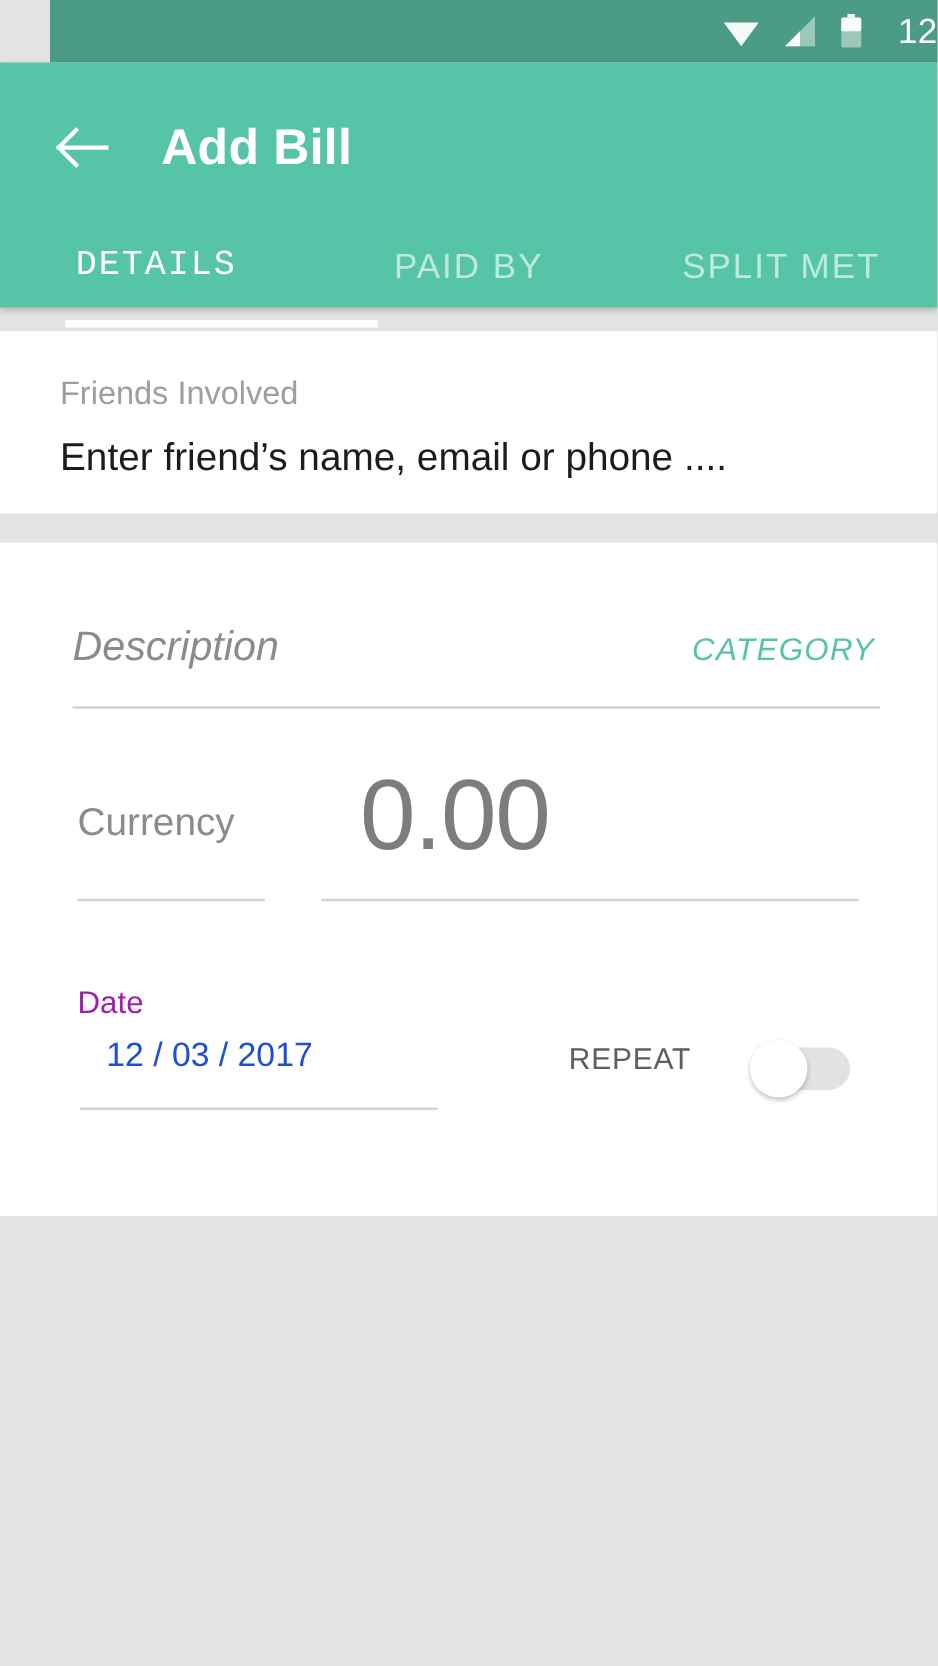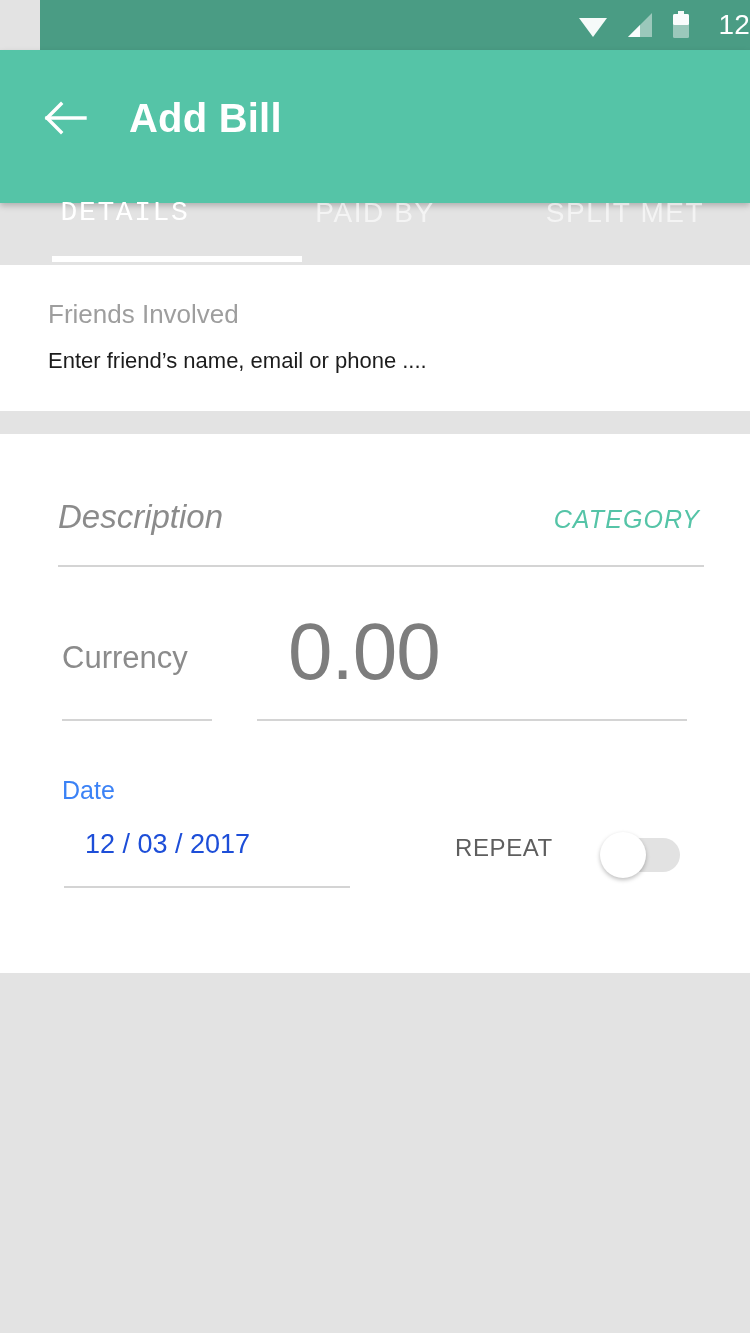--- a/index.html
+++ b/index.html
@@ -42,21 +42,21 @@
     letter-spacing: 0.3px;
     margin-left: 10px;
     line-height: 1;
   }
 
   
   .app-bar {
     position: absolute;
     top: 50px; left: 0;
     width: 750px;
-    height: 153px;
+    height: 196px;
     background: #55c4a7;
     box-shadow: 0 3px 6px rgba(0,0,0,0.22);
     z-index: 5;
   }
   .app-bar-top {
     height: 135px;
     display: flex;
     align-items: center;
     padding-left: 40px;
     box-sizing: border-box;
@@ -120,21 +120,21 @@
     box-sizing: border-box;
     padding: 36px 0 0 48px;
   }
   .friends-label {
     font-size: 26px;
     color: #9e9e9e;
     line-height: 1;
     margin-bottom: 22px;
   }
   .friends-input {
-    font-size: 22px;
+    font-size: 31px;
     color: #1c1c1c;
     line-height: 1.1;
     cursor: text;
   }
 
   .divider-band {
     position: absolute;
     top: 411px; left: 0;
     width: 750px;
     height: 23px;
@@ -208,23 +208,23 @@
   .underline-amount {
     position: absolute;
     top: 285px; left: 257px;
     width: 430px;
     height: 2px;
     background: #d4d4d4;
   }
 
   .date-label {
     position: absolute;
-    top: 344px; left: 62px;
+    top: 356px; left: 62px;
     font-size: 25px;
-    color: #3b82f6;
+    color: #a21caf;
     line-height: 1;
   }
   .date-value {
     position: absolute;
     top: 397px; left: 62px;
     font-size: 27px;
     color: #1d4ed8;
     line-height: 1;
     cursor: text;
     margin-left: 23px;

